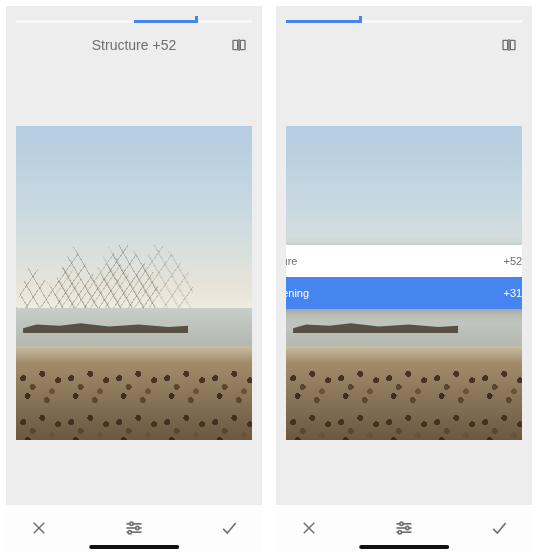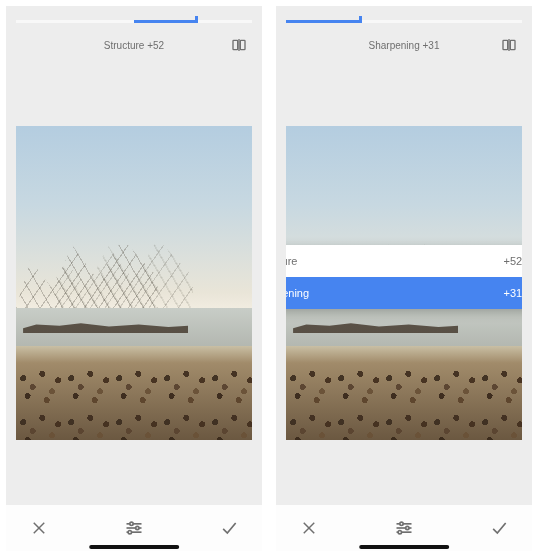--- a/index.html
+++ b/index.html
@@ -38,21 +38,21 @@
       width: 3px;
       height: 7px;
       background: #4684f0;
     }
     .label-row {
       display: flex;
       align-items: center;
       justify-content: space-between;
       margin: 12px 12px 6px 12px;
       color: #6f6f6f;
-      font-size: 10px;
+      font-size: 14px;
     }
     .label-text {
       text-align: center;
       flex: 1;
     }
     .compare-icon {
       width: 22px;
       height: 20px;
       color: #6f6f6f;
       display:flex; align-items:center; justify-content:center;
@@ -224,24 +224,20 @@
   <div class="home-indicator"></div>
 </div>
 
 <div class="screen">
   <div class="slider-track">
     <div class="slider-fill" style="left:0%;width:31%"></div>
     <div class="slider-handle" style="left:31%"></div>
   </div>
   <div class="label-row">
     <span class="spacer-left"></span>
-    <span class="label-text">
-      <span>Sharpening</span>
-      <span>+31</span>
-    </span>
     <span class="compare-icon">
       <svg viewBox="0 0 24 24" width="16" height="16" fill="none" stroke="currentColor" stroke-width="2">
         <rect x="3" y="5" width="7" height="14" rx="1"></rect>
         <rect x="14" y="5" width="7" height="14" rx="1"></rect>
         <line x1="12" y1="3" x2="12" y2="21"></line>
       </svg>
     </span>
   </div>
   <div class="photo-wrap">
     <div class="photo">

